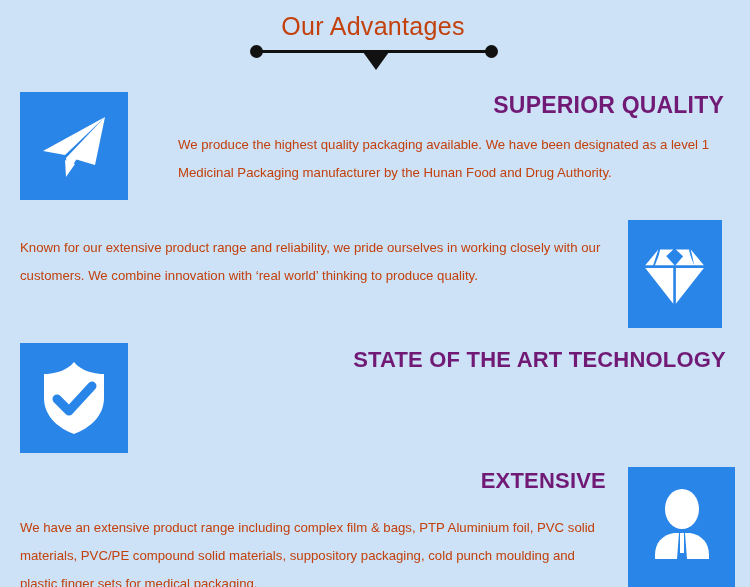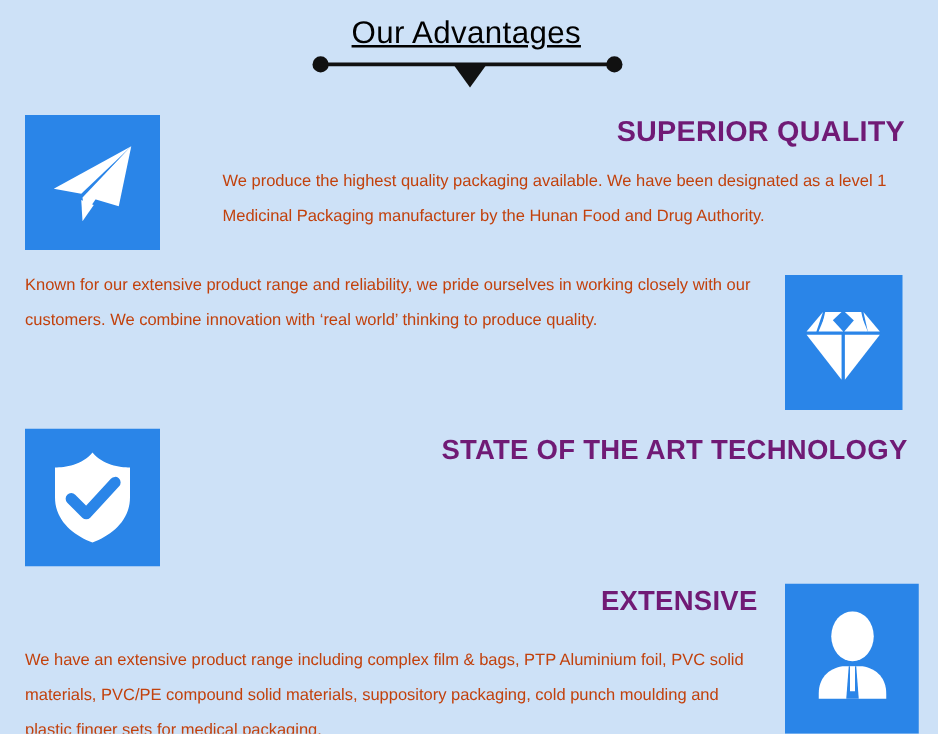--- a/index.html
+++ b/index.html
@@ -23,24 +23,23 @@
     width: 750px;
     height: 80px;
   }
   .header-title {
     position: absolute;
     left: 0;
     top: 12px;
     width: 746px;
     text-align: center;
     font-size: 25px;
-    color: #000000;
+    color: #c2410c;
     letter-spacing: 0.3px;
     font-weight: 400;
-    text-decoration: underline;
   }
   .header-rule {
     position: absolute;
     left: 256px;
     top: 50px;
     width: 240px;
     height: 3px;
     background: #111;
   }
   .header-dot {
@@ -95,21 +94,21 @@
 
   
   #sec1 .icon-box { left: 20px; top: 92px; width: 108px; height: 108px; }
   #sec1 .txt { position: absolute; left: 178px; top: 88px; width: 550px; }
   #sec1 h2.sec-title { font-size: 23px; }
   #sec1 p.sec-body { margin-top: 12px; }
 
   
   #sec2 .icon-box { left: 628px; top: 220px; width: 94px; height: 108px; }
   #sec2 .txt { position: absolute; left: 20px; top: 214px; width: 590px; }
-  #sec2 p.sec-body { }
+  #sec2 p.sec-body { margin-top: 20px; }
 
   
   #sec3 .icon-box { left: 20px; top: 343px; width: 108px; height: 110px; }
   #sec3 .txt { position: absolute; left: 178px; top: 343px; width: 552px; }
   #sec3 p.sec-body { margin-top: 20px; }
 
   
   #sec4 .icon-box { left: 628px; top: 467px; width: 107px; height: 120px; }
   #sec4 .txt { position: absolute; left: 20px; top: 464px; width: 590px; }
   #sec4 p.sec-body { margin-top: 20px; }

